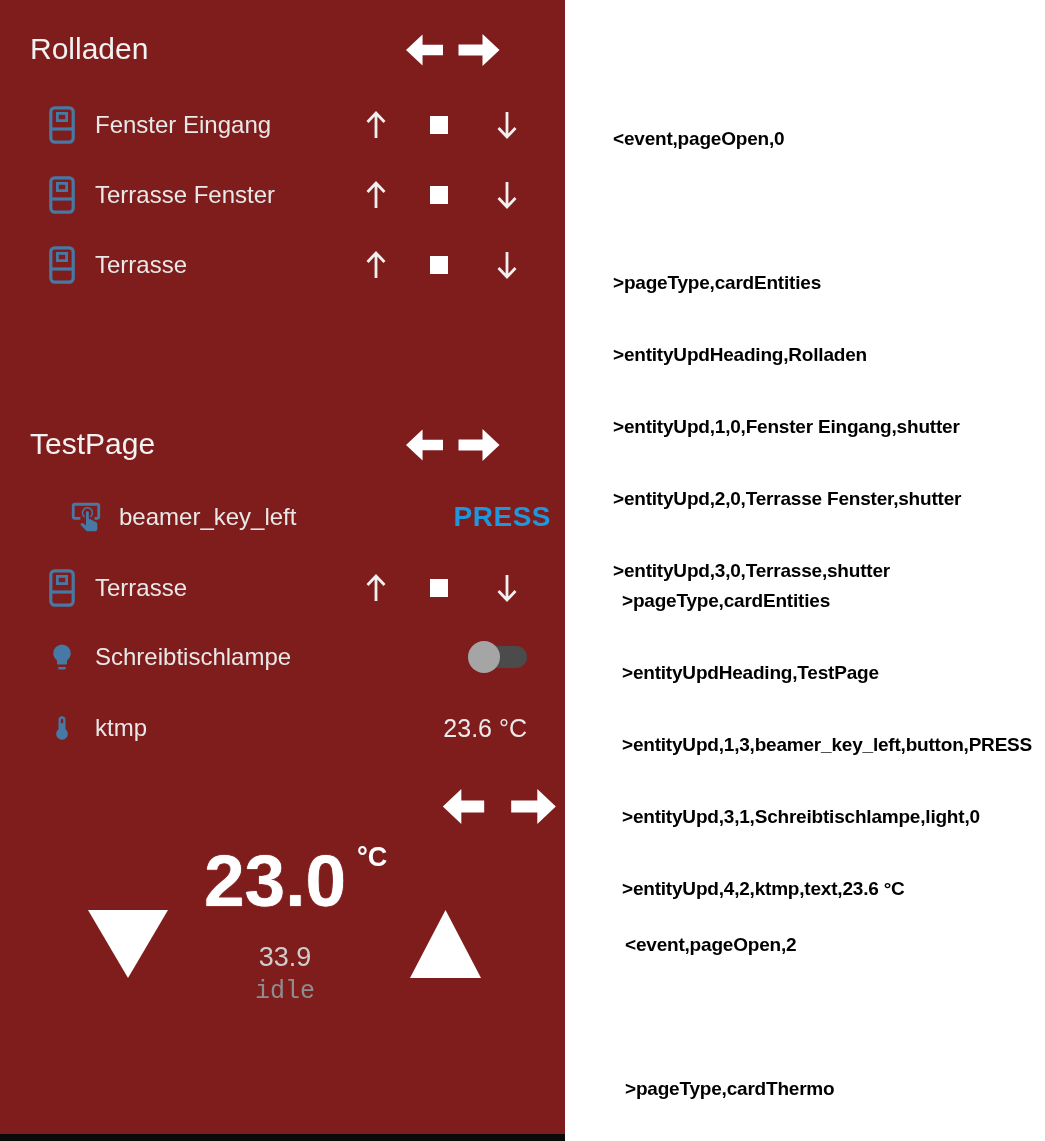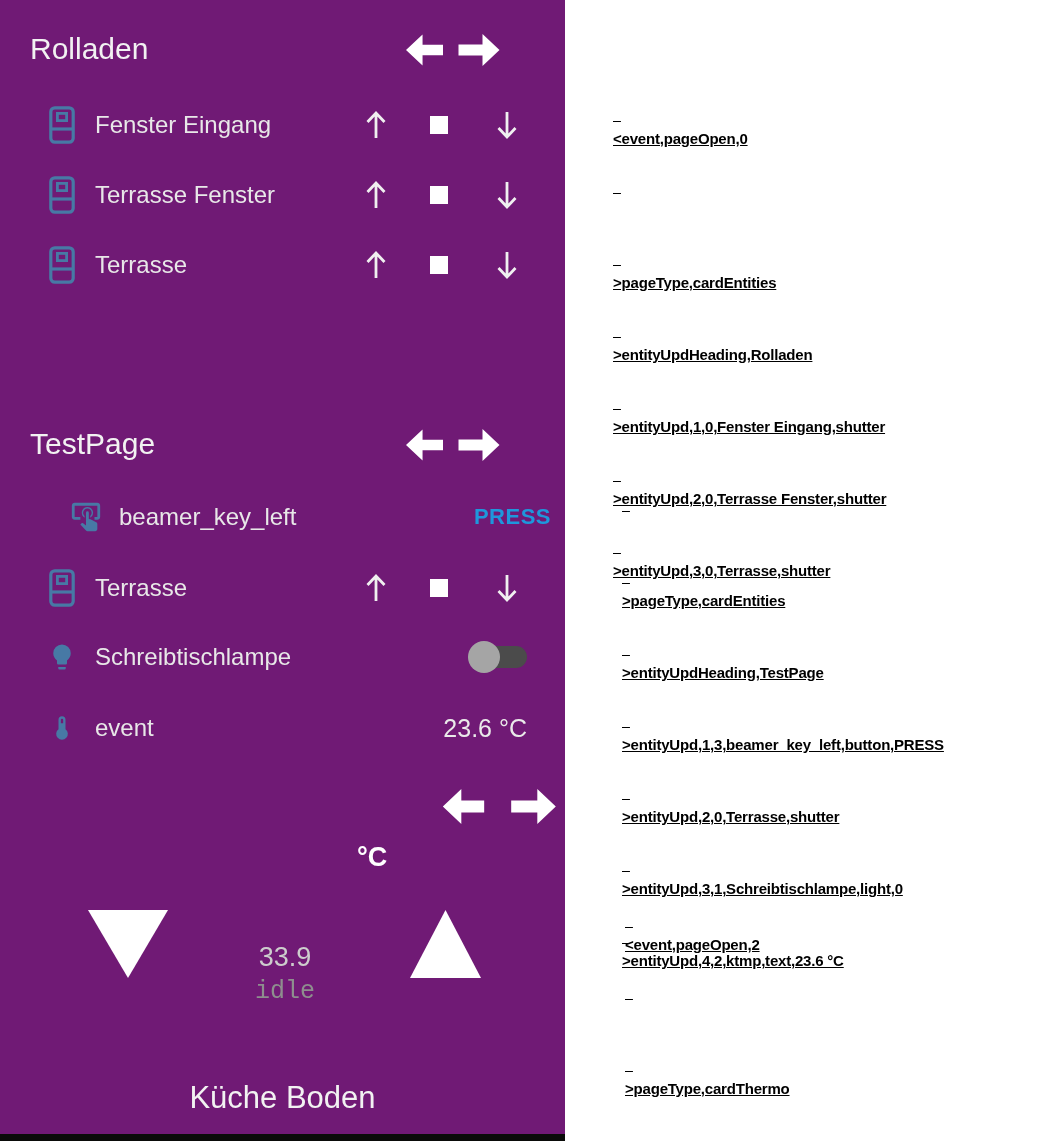--- a/index.html
+++ b/index.html
@@ -1,59 +1,59 @@
 <!DOCTYPE html>
 <html><head>
 <meta charset="utf-8">
 <style>
   html,body{margin:0;padding:0;}
   body{
     width:1045px;height:1141px;position:relative;background:#ffffff;
     font-family:"Liberation Sans",sans-serif;overflow:hidden;
   }
   
-  .panel{position:absolute;left:0;top:0;width:565px;height:1141px;background:#701a75;}
+  .panel{position:absolute;left:0;top:0;width:565px;height:1141px;background:#7f1d1d;}
   .panel-bottom-strip{position:absolute;left:0;top:1134px;width:565px;height:7px;background:#0a0b09;}
 
   .card-title{position:absolute;left:30px;font-size:30px;font-weight:400;color:#f2f2f2;line-height:36px;}
   #title-rolladen{top:31px;}
   #title-testpage{top:426px;}
 
   .nav-btn{position:absolute;cursor:pointer;}
   .nav-btn svg{display:block;}
 
   .erow{position:absolute;left:0;width:565px;height:44px;}
   .eicon{position:absolute;left:40px;top:0;width:44px;height:44px;display:flex;align-items:center;justify-content:center;}
   .elabel{position:absolute;left:95px;top:0;height:44px;line-height:44px;font-size:24px;color:#e8e8e8;}
   .ctl{position:absolute;top:0;width:36px;height:44px;display:flex;align-items:center;justify-content:center;cursor:pointer;}
   .ctl-up{left:358px;}
   .ctl-stop{left:421px;}
   .ctl-down{left:489px;}
   .sq{width:18px;height:18px;background:#ffffff;}
   .evalue{position:absolute;right:38px;top:0;height:44px;line-height:44px;font-size:25px;color:#eaeaea;}
-  .press{color:#1e97dc;font-size:22px;font-weight:600;letter-spacing:0.5px;}
+  .press{color:#1e97dc;font-size:28px;font-weight:600;letter-spacing:0.5px;}
 
   
   .toggle{position:absolute;right:38px;top:11px;width:57px;height:22px;border-radius:11px;background:#4b4b4b;cursor:pointer;}
   .knob{position:absolute;left:-2px;top:-5px;width:32px;height:32px;border-radius:50%;background:#a5a5a5;}
 
   
   .big-temp{position:absolute;left:155px;top:842px;width:240px;text-align:center;
     font-size:73px;font-weight:bold;color:#ffffff;line-height:78px;text-shadow:0 0 1px #fff;}
   .temp-unit{position:absolute;left:357px;top:842px;font-size:27px;font-weight:bold;color:#ffffff;}
   .tri{position:absolute;cursor:pointer;}
   .tri svg{display:block;}
   #tri-down{left:88px;top:910px;}
   #tri-up{left:410px;top:910px;}
   .target-temp{position:absolute;left:185px;top:942px;width:200px;text-align:center;font-size:27px;color:#cdcdcd;}
   .thermo-state{position:absolute;left:185px;top:977px;width:200px;text-align:center;font-size:25px;color:#8e8e8e;font-family:Liberation Mono, monospace;}
   .thermo-title{position:absolute;left:0;top:1080px;width:565px;text-align:center;font-size:31px;color:#f2f2f2;}
 
   
-  .log{position:absolute;color:#000;font-size:15px;font-weight:bold;line-height:24px;letter-spacing:-0.2px;white-space:pre;text-decoration:underline;}
+  .log{position:absolute;color:#000;font-size:19px;font-weight:bold;line-height:24px;letter-spacing:-0.2px;white-space:pre;}
   #log1{left:613px;top:79px;}
   #log2{left:622px;top:469px;}
   #log3{left:625px;top:885px;}
   .logline{height:24px;}
 </style>
 </head>
 <body>
 
 <div class="panel">
 
@@ -200,71 +200,70 @@
         <span class="knob"></span>
       </span>
   </div>
 
   <div class="erow" style="top:706px;">
     <span class="eicon">
       <svg width="28" height="34" viewBox="0 0 24 24">
           <path fill="#4779a5" d="M15 13V5A3 3 0 0 0 9 5V13A5 5 0 1 0 15 13M12 4A1 1 0 0 1 13 5V8H11V5A1 1 0 0 1 12 4Z"></path>
         </svg>
     </span>
-    <span class="elabel">event</span>
+    <span class="elabel">ktmp</span>
     <span class="evalue">23.6 °C</span>
   </div>
 
   <div class="nav-btn" style="left:440px;top:788px;">
     <span><svg width="47" height="37" viewBox="0 0 38 34">
           <polygon points="38,11.5 17,11.5 17,1 0,17 17,33 17,22.5 38,22.5" fill="#fff"></polygon>
         </svg></span>
   </div>
   <div class="nav-btn" style="left:510px;top:788px;">
     <span><svg width="47" height="37" viewBox="0 0 41 34">
           <polygon points="0,11.5 24,11.5 24,1 41,17 24,33 24,22.5 0,22.5" fill="#fff"></polygon>
         </svg></span>
   </div>
 
+  <div class="big-temp">23.0</div>
   <div class="temp-unit">°C</div>
 
   <div class="tri" id="tri-down">
     <span><svg width="80" height="68" viewBox="0 0 80 68">
           <polygon points="0,0 80,0 40,68" fill="#fff"></polygon>
         </svg></span>
   </div>
   <div class="tri" id="tri-up">
     <span><svg width="71" height="68" viewBox="0 0 71 68">
           <polygon points="35.5,0 71,68 0,68" fill="#fff"></polygon>
         </svg></span>
   </div>
 
   <div class="target-temp">33.9</div>
   <div class="thermo-state">idle</div>
-  <div class="thermo-title">Küche Boden</div>
 
   <div class="panel-bottom-strip"></div>
 </div>
 
 <div class="log" id="log1">
   <div class="logline">&lt;event,pageOpen,0</div>
   <div class="logline"></div>
   <div class="logline">&gt;pageType,cardEntities</div>
   <div class="logline">&gt;entityUpdHeading,Rolladen</div>
   <div class="logline">&gt;entityUpd,1,0,Fenster Eingang,shutter</div>
   <div class="logline">&gt;entityUpd,2,0,Terrasse Fenster,shutter</div>
   <div class="logline">&gt;entityUpd,3,0,Terrasse,shutter</div>
 </div>
 
 <div class="log" id="log2">
   <div class="logline"></div>
   <div class="logline">&gt;pageType,cardEntities</div>
   <div class="logline">&gt;entityUpdHeading,TestPage</div>
   <div class="logline">&gt;entityUpd,1,3,beamer_key_left,button,PRESS</div>
-  <div class="logline">&gt;entityUpd,2,0,Terrasse,shutter</div>
   <div class="logline">&gt;entityUpd,3,1,Schreibtischlampe,light,0</div>
   <div class="logline">&gt;entityUpd,4,2,ktmp,text,23.6 °C</div>
 </div>
 
 <div class="log" id="log3">
   <div class="logline">&lt;event,pageOpen,2</div>
   <div class="logline"></div>
   <div class="logline">&gt;pageType,cardThermo</div>
   
 </div>

